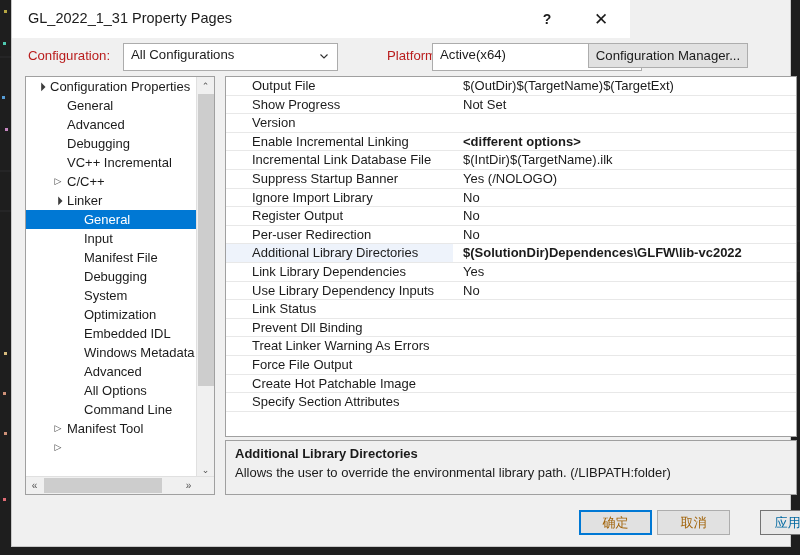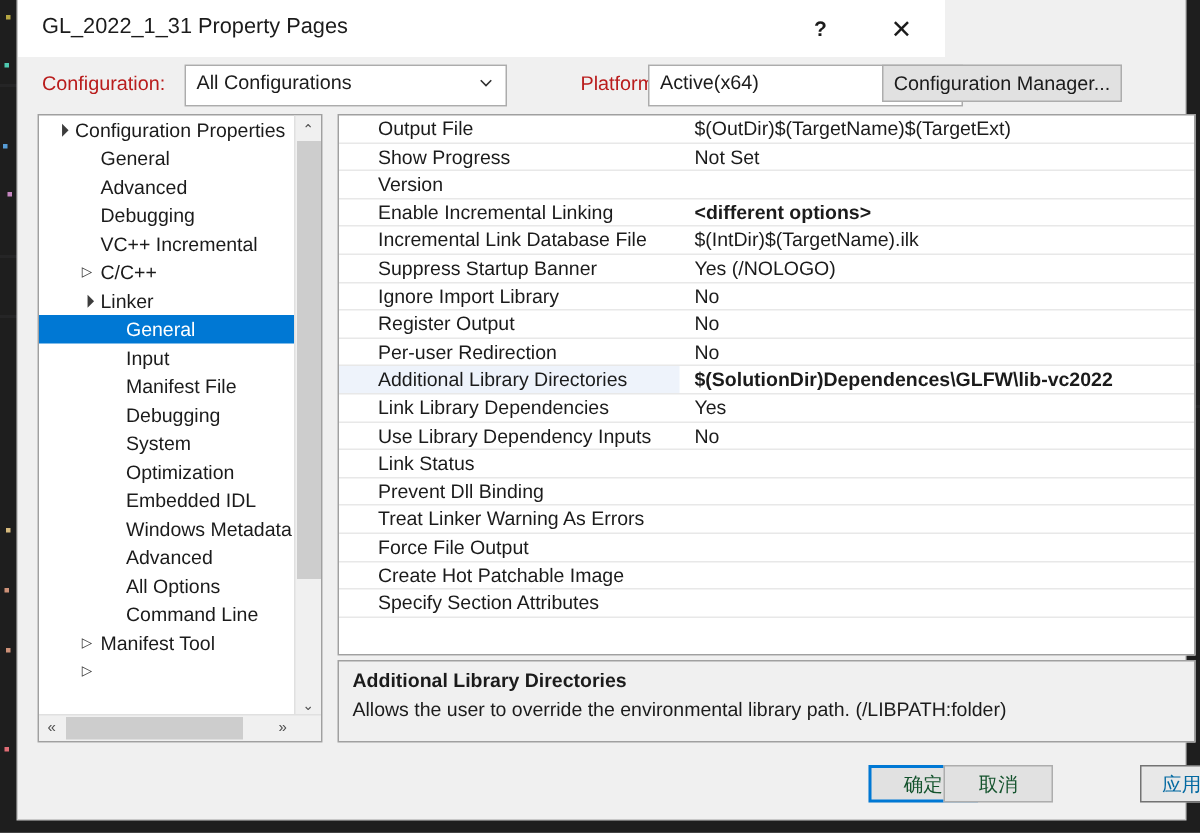--- a/index.html
+++ b/index.html
@@ -323,34 +323,34 @@
   
   .footer-btn {
     position: absolute;
     top: 510px;
     width: 73px;
     height: 25px;
     background: #e1e1e1;
     border: 1px solid #adadad;
     box-sizing: border-box;
     font-size: 13px;
-    color: #14532d;
+    color: #a16207;
     display: flex;
     align-items: center;
     justify-content: center;
     cursor: default;
     font-family: "Liberation Sans", sans-serif;
     padding: 0;
   }
   .footer-btn.ok {
     left: 567px;
     background: #e1e1e1;
     border: 2px solid #0078d4;
   }
-  .footer-btn.cancel { left: 617px; text-align: right; }
+  .footer-btn.cancel { left: 645px; text-align: right; }
   .footer-btn.apply {
     left: 748px;
     color: #0369a1;
     background: #e8e8e8;
     border: 1px solid #737373;
   }
 </style>
 </head>
 <body>
 

